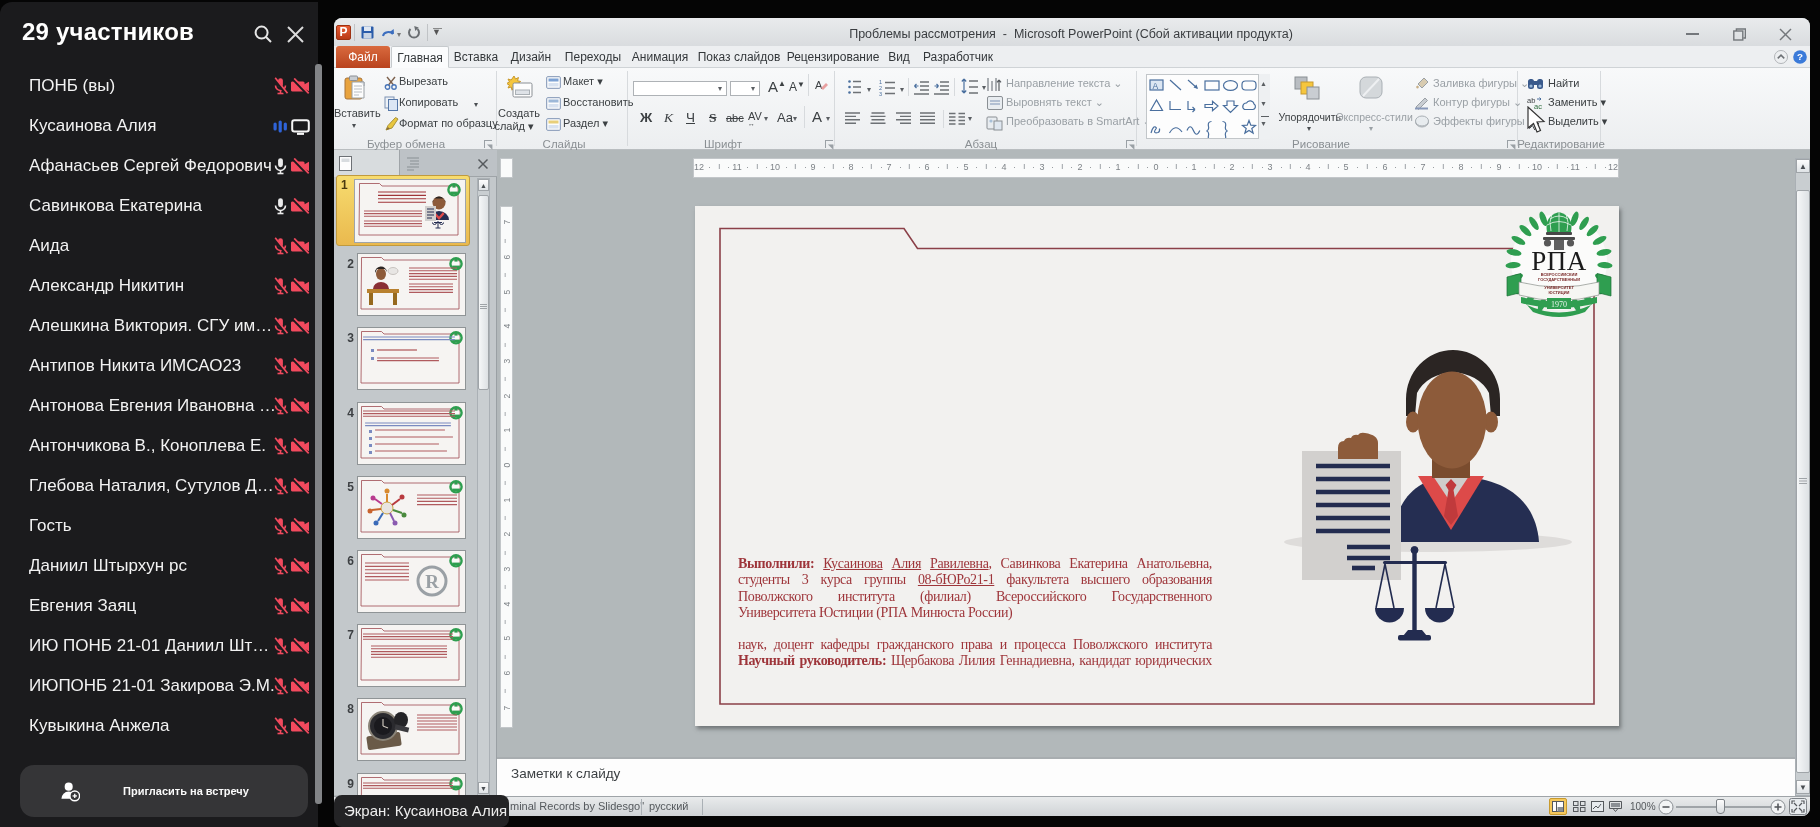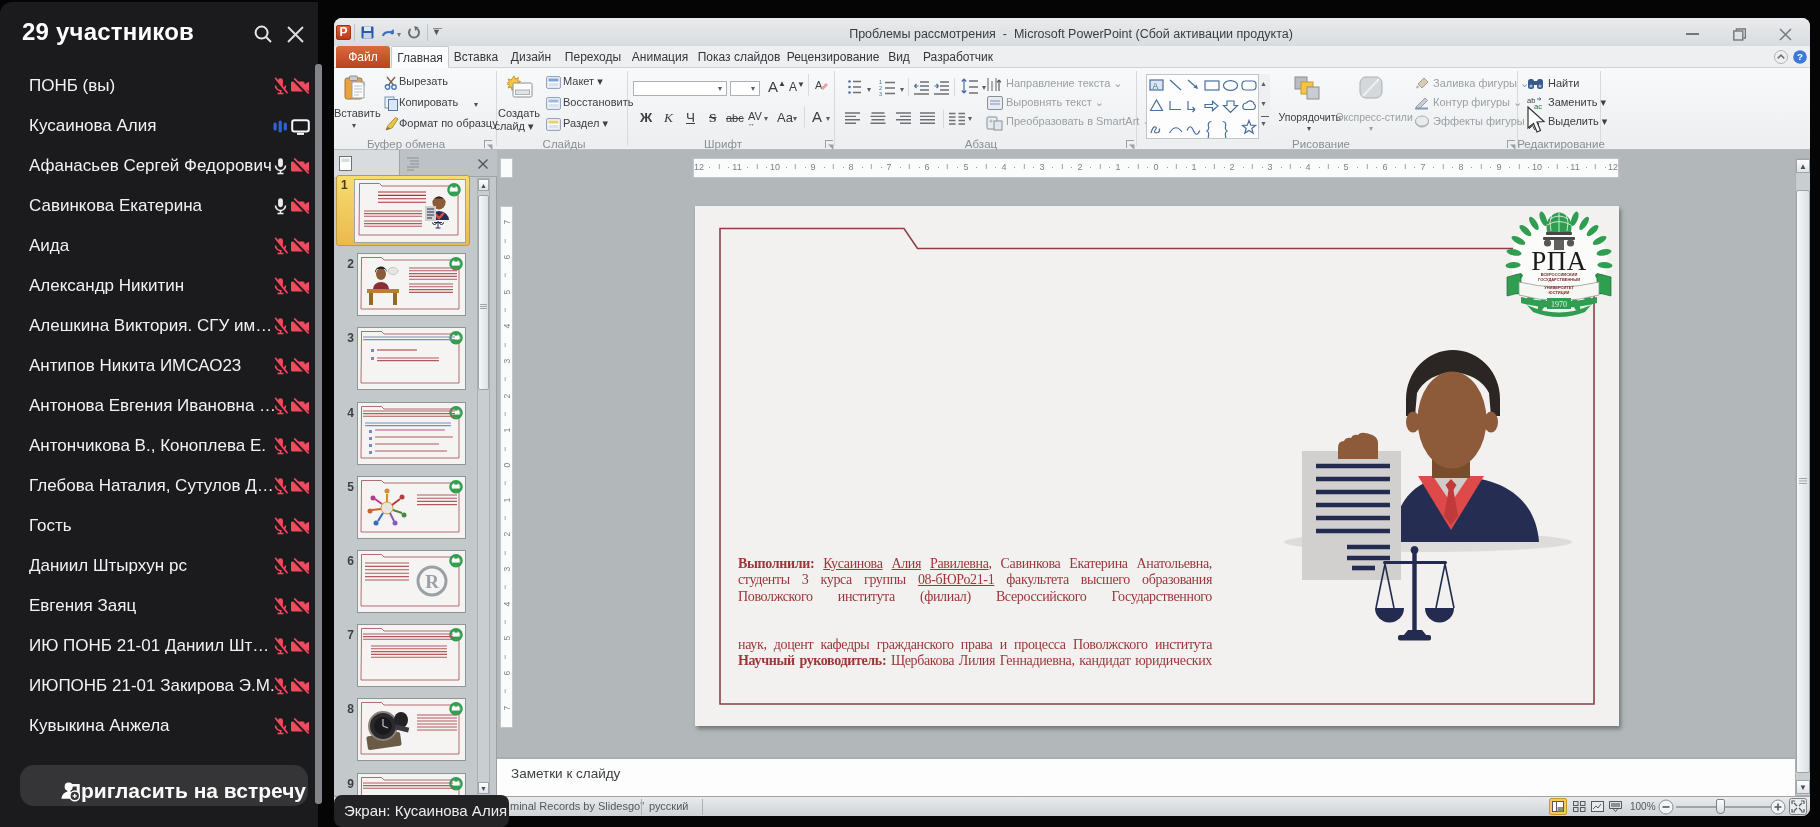--- a/index.html
+++ b/index.html
@@ -5,21 +5,21 @@
 * { margin:0; padding:0; box-sizing:border-box; }
 html,body { width:1820px; height:827px; background:#000; overflow:hidden; font-family:"Liberation Sans", sans-serif; }
 .abs { position:absolute; }
 #page { position:relative; width:1820px; height:827px; background:#050505; }
 
 
 #panel { position:absolute; left:0; top:2px; width:318px; height:825px; background:#1b1b1d; border-radius:12px 0 0 0; }
 #ptitle { position:absolute; left:22px; top:16px; font-size:24px; font-weight:bold; color:#fff; letter-spacing:0.2px; }
 .prow { position:absolute; left:29px; width:260px; height:24px; color:#f2f2f2; font-size:17px; white-space:nowrap; }
 #pscroll { position:absolute; left:315px; top:62px; width:7px; height:740px; background:#828487; border-radius:3px; }
-#invite { position:absolute; left:20px; top:763px; width:288px; height:41px; background:#353537; border-radius:14px; color:#fafafa; font-size:21px; font-weight:bold; text-align:center; line-height:52px; }
+#invite { position:absolute; left:20px; top:763px; width:288px; height:52px; background:#353537; border-radius:14px; color:#fafafa; font-size:11px; font-weight:bold; text-align:center; line-height:52px; }
 
 
 #win { position:absolute; left:334px; top:18px; width:1476px; height:798px; background:#b4babc; border-radius:8px; overflow:hidden; }
 #titlebar { position:absolute; left:0; top:0; width:1476px; height:28px; background:linear-gradient(#e9ebed,#d9dcdf); }
 #tabrow { position:absolute; left:0; top:28px; width:1476px; height:22px; background:#edeff1; border-bottom:1px solid #cfd3d6; }
 .tab { position:absolute; top:0; height:22px; font-size:12px; color:#33373a; line-height:22px; text-align:center; }
 #ribbon { position:absolute; left:0; top:50px; width:1476px; height:82px; background:linear-gradient(#f8f9fa,#eceef0); border-bottom:1px solid #b9bdc0; }
 .gdiv { position:absolute; top:3px; width:1px; height:75px; background:#d7dadd; }
 .glabel { position:absolute; top:70px; font-size:11.5px; color:#8a8f93; width:200px; text-align:center; }
 .rbtxt { position:absolute; font-size:11px; color:#3c4043; white-space:nowrap; }
@@ -1113,20 +1113,21 @@
       <div class="abs" style="left:1465px;top:328px;width:8px;height:1px;background:#9fa4a8;box-shadow:0 2.5px #9fa4a8, 0 5px #9fa4a8"></div>
       <div class="abs" style="left:1462px;top:630px;width:14px;height:14px;background:linear-gradient(#fdfdfd,#dfe3e6);border:1px solid #9fa4a8;font-size:8px;color:#4a4e52;text-align:center;line-height:13px">▼</div>
       <div id="slide">
         <svg class="abs" style="left:0;top:0" width="924" height="520" viewBox="0 0 924 520">
 <path d="M209 22.5 h-184 v475.5 h874 v-455.5 h-676.5 l-13.5 -20 z" fill="none" stroke="#8b4048" stroke-width="1.6"></path>
           </svg>
         <div class="sbody" style="top:350px">
             <div class="jl"><b>Выполнили:</b> <u>Кусаинова</u> <u>Алия</u> <u>Равилевна</u>, Савинкова Екатерина Анатольевна,</div>
             <div class="jl">студенты 3 курса группы <u>08-бЮРо21-1</u> факультета высшего образования</div>
             <div class="jl">Поволжского института (филиал) Всероссийского Государственного</div>
+            <div>Университета Юстиции (РПА Минюста России)</div>
           </div>
         <div class="sbody" style="top:431px">
             <div class="jl">наук, доцент кафедры гражданского права и процесса Поволжского института</div>
             <div class="jl"><b>Научный руководитель:</b> Щербакова Лилия Геннадиевна, кандидат юридических</div>
           </div>
         <svg class="abs" style="left:580px;top:120px" width="320" height="330" viewBox="0 0 320 330">
 <ellipse cx="153" cy="216" rx="144" ry="10" fill="#dedcda"></ellipse>
 <path d="M118 216 C119 175 140 153 176 150 C228 150 261 173 264 216 Z" fill="#252e52"></path>
 <path d="M143 150 L209 150 L176 204 Z" fill="#dd4a49"></path>
 <path d="M158 150 L194 150 L176 177 Z" fill="#cfcdcb"></path>

